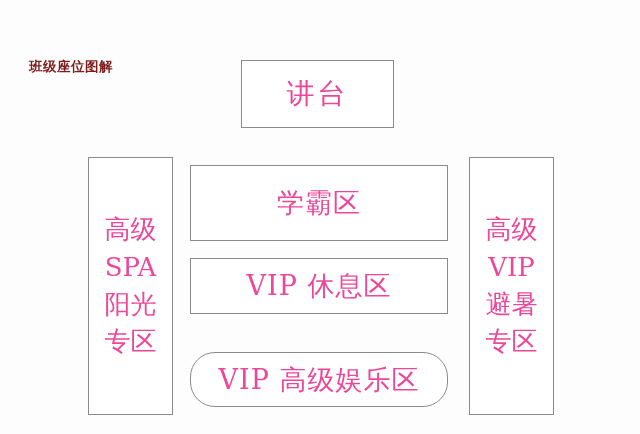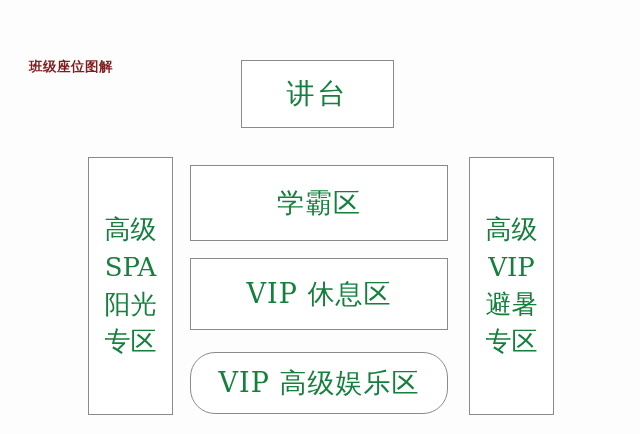--- a/index.html
+++ b/index.html
@@ -33,21 +33,21 @@
   }
   .zone {
     position: absolute;
     box-sizing: border-box;
     background: #ffffff;
     border: 1.6px solid #8a8a8a;
     display: flex;
     align-items: center;
     justify-content: center;
     text-align: center;
-    color: #15803d;
+    color: #ec4899;
     font-family: "DejaVu Serif", "DejaVu Sans", serif;
   }
   .zone-podium {
     left: 241px;
     top: 60px;
     width: 153px;
     height: 68px;
     font-size: 28px;
     letter-spacing: 3px;
   }
@@ -72,22 +72,22 @@
     white-space: nowrap;
     display: block;
   }
   .zone-center {
     left: 190px;
     width: 258px;
     font-size: 27px;
     letter-spacing: 1px;
   }
   .zone-c1 { top: 165px; height: 76px; }
-  .zone-c2 { top: 258px; height: 72px; }
-  .zone-c3 { top: 352px; height: 62px; border-radius: 25px; }
+  .zone-c2 { top: 258px; height: 56px; }
+  .zone-c3 { top: 352px; height: 55px; border-radius: 25px; }
   .lbl { display: inline-block; white-space: nowrap; }
 </style>
 </head>
 <body>
 
 <div id="diagram">
 
   <div class="title">班级座位图解</div>
 
   <div class="zone zone-podium">

